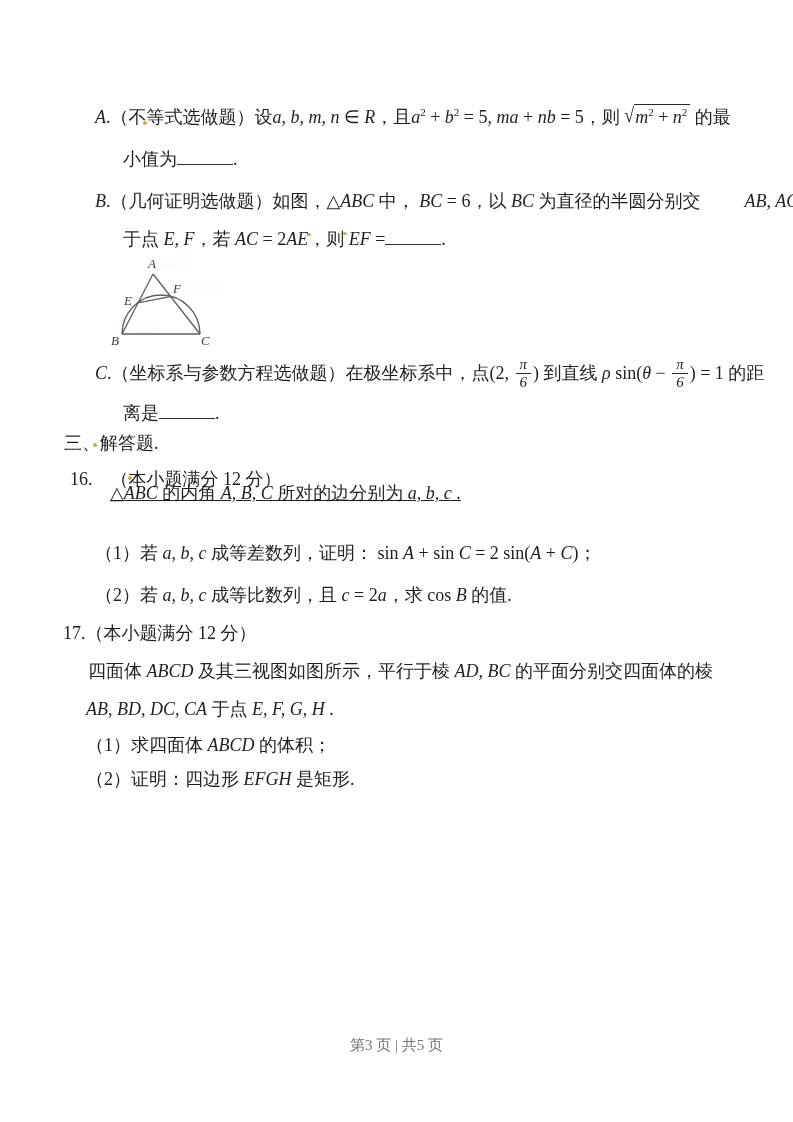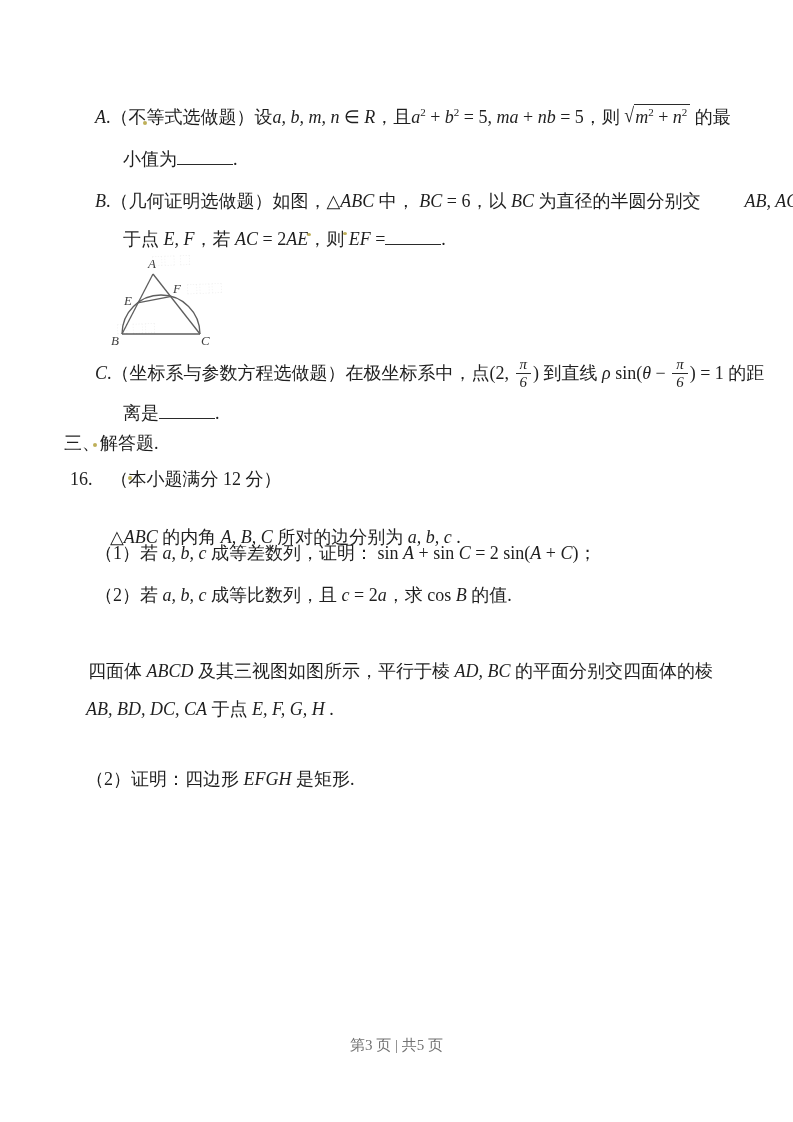--- a/index.html
+++ b/index.html
@@ -69,26 +69,28 @@
         <span class="den">6</span>
       </span><span class="op">)</span><span class="cn"> 到直线 </span><span class="mi">ρ</span><span class="op"> sin(</span><span class="mi">θ</span><span class="op"> − </span><span class="frac">
         <span class="num">π</span>
         <span class="den">6</span>
       </span><span class="op">) = 1</span><span class="cn"> 的距</span></div>
   <div class="line" style="left:123px;top:400px;"><span class="cn">离是</span><span class="blank"></span><span class="cn">.</span></div>
 
   <div class="line" style="left:64px;top:432px;"><span class="cn">三、解答题.</span></div>
 
   <div class="line" style="left:70px;top:468px;"><span class="op">16.　</span><span class="cn">（本小题满分 12 分）</span></div>
-  <div class="line" style="left:110px;top:526px;"><span class="op">△</span><span class="mi">ABC</span><span class="cn"> 的内角 </span><span class="mi">A, B, C</span><span class="cn"> 所对的边分别为 </span><span class="mi">a, b, c</span><span class="op"> .</span></div>
+  <div class="line" style="left:110px;top:482px;text-decoration:underline;"><span class="op">△</span><span class="mi">ABC</span><span class="cn"> 的内角 </span><span class="mi">A, B, C</span><span class="cn"> 所对的边分别为 </span><span class="mi">a, b, c</span><span class="op"> .</span></div>
   <div class="line" style="left:95px;top:542px;"><span class="cn">（1）若 </span><span class="mi">a, b, c</span><span class="cn"> 成等差数列，证明： </span><span class="op">sin </span><span class="mi">A</span><span class="op"> + sin </span><span class="mi">C</span><span class="op"> = 2 sin(</span><span class="mi">A</span><span class="op"> + </span><span class="mi">C</span><span class="op">)</span><span class="cn">；</span></div>
   <div class="line" style="left:95px;top:584px;"><span class="cn">（2）若 </span><span class="mi">a, b, c</span><span class="cn"> 成等比数列，且 </span><span class="mi">c</span><span class="op"> = 2</span><span class="mi">a</span><span class="cn">，求 </span><span class="op">cos </span><span class="mi">B</span><span class="cn"> 的值.</span></div>
 
+  <div class="line" style="left:63px;top:622px;"><span class="op">17.</span><span class="cn">（本小题满分 12 分）</span></div>
   <div class="line" style="left:88px;top:660px;"><span class="cn">四面体 </span><span class="mi">ABCD</span><span class="cn"> 及其三视图如图所示，平行于棱 </span><span class="mi">AD, BC</span><span class="cn"> 的平面分别交四面体的棱</span></div>
   <div class="line" style="left:86px;top:698px;"><span class="mi">AB, BD, DC, CA</span><span class="cn"> 于点 </span><span class="mi">E, F, G, H</span><span class="op"> .</span></div>
+  <div class="line" style="left:86px;top:734px;"><span class="cn">（1）求四面体 </span><span class="mi">ABCD</span><span class="cn"> 的体积；</span></div>
   <div class="line" style="left:86px;top:768px;"><span class="cn">（2）证明：四边形 </span><span class="mi">EFGH</span><span class="cn"> 是矩形.</span></div>
 
   <div class="footer">第3 页 | 共5 页</div>
 
   <div class="speck" style="left:143px;top:121px;width:4px;height:4px;"></div>
   <div class="speck" style="left:307px;top:233px;width:4px;height:3px;"></div>
   <div class="speck" style="left:343px;top:232px;width:4px;height:3px;"></div>
   <div class="speck" style="left:93px;top:443px;width:4px;height:4px;"></div>
   <div class="speck" style="left:128px;top:476px;width:4px;height:4px;"></div>
 </div>

